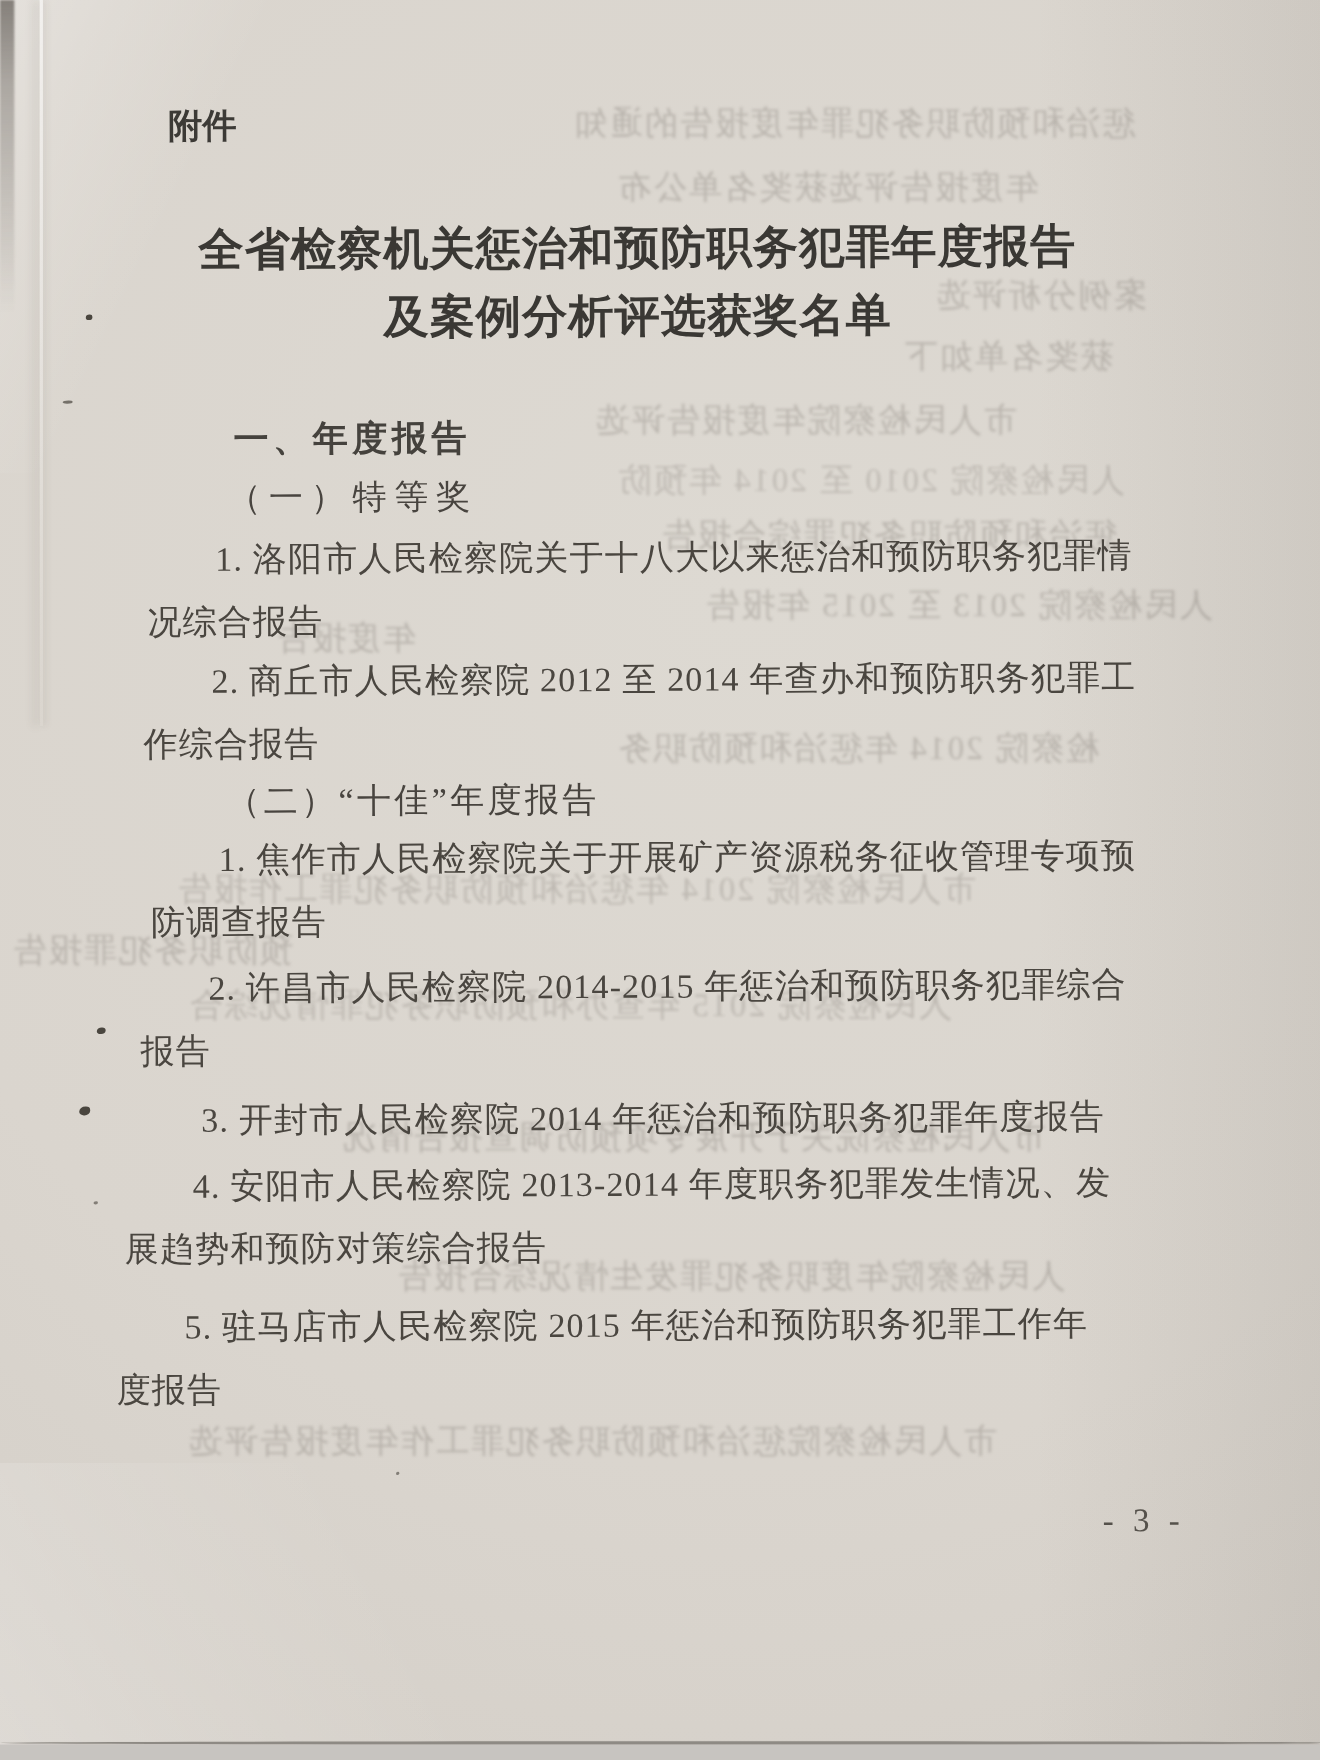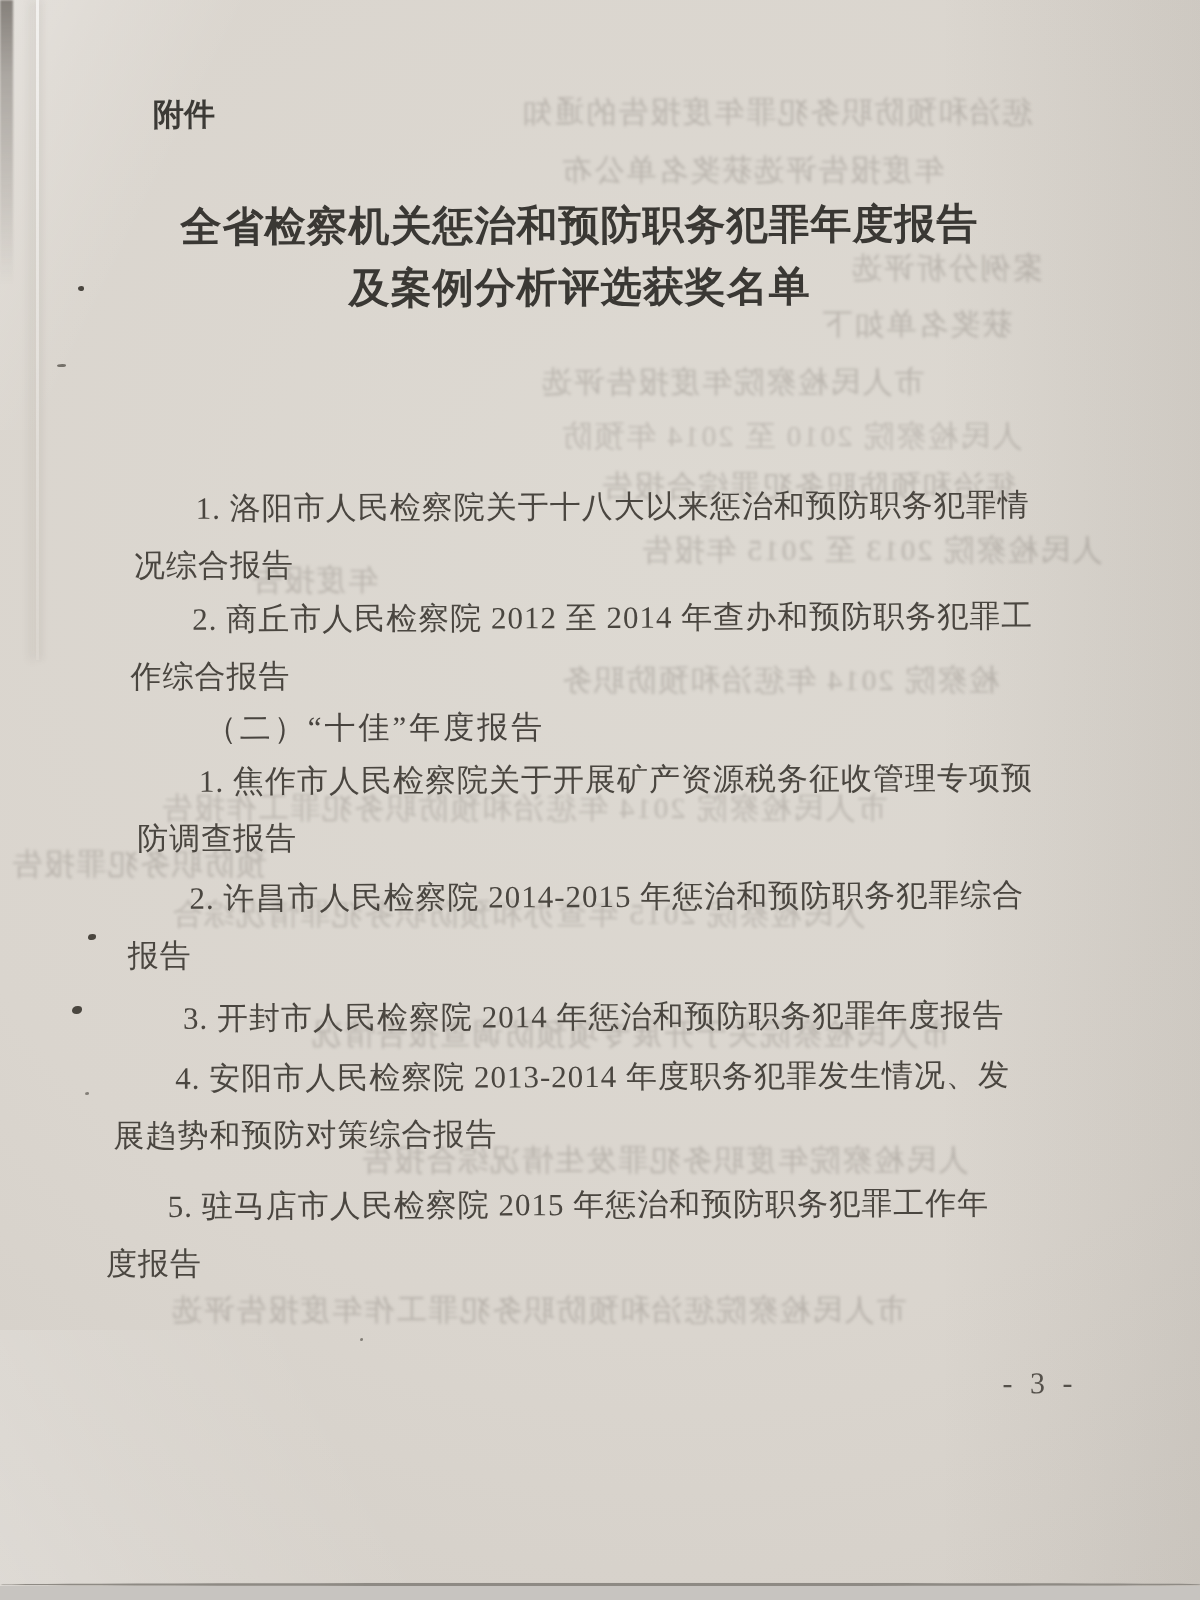--- a/index.html
+++ b/index.html
@@ -97,21 +97,23 @@
   <div class="paper-edge-bottom"></div>
   <div class="below-edge"></div>
 
   <div class="content">
 
     <div class="attach">附件</div>
 
     <div class="title t1">全省检察机关惩治和预防职务犯罪年度报告</div>
     <div class="title t2">及案例分析评选获奖名单</div>
 
+    <div class="h-num">一、年度报告</div>
 
+    <div class="h-sub h-sub1">（一）特等奖</div>
 
     <div class="para p1">
       <span class="ln first">1. 洛阳市人民检察院关于十八大以来惩治和预防职务犯罪情</span>
       <span class="ln">况综合报告</span>
     </div>
 
     <div class="para p2">
       <span class="ln first">2. 商丘市人民检察院 2012 至 2014 年查办和预防职务犯罪工</span>
       <span class="ln">作综合报告</span>
     </div>

